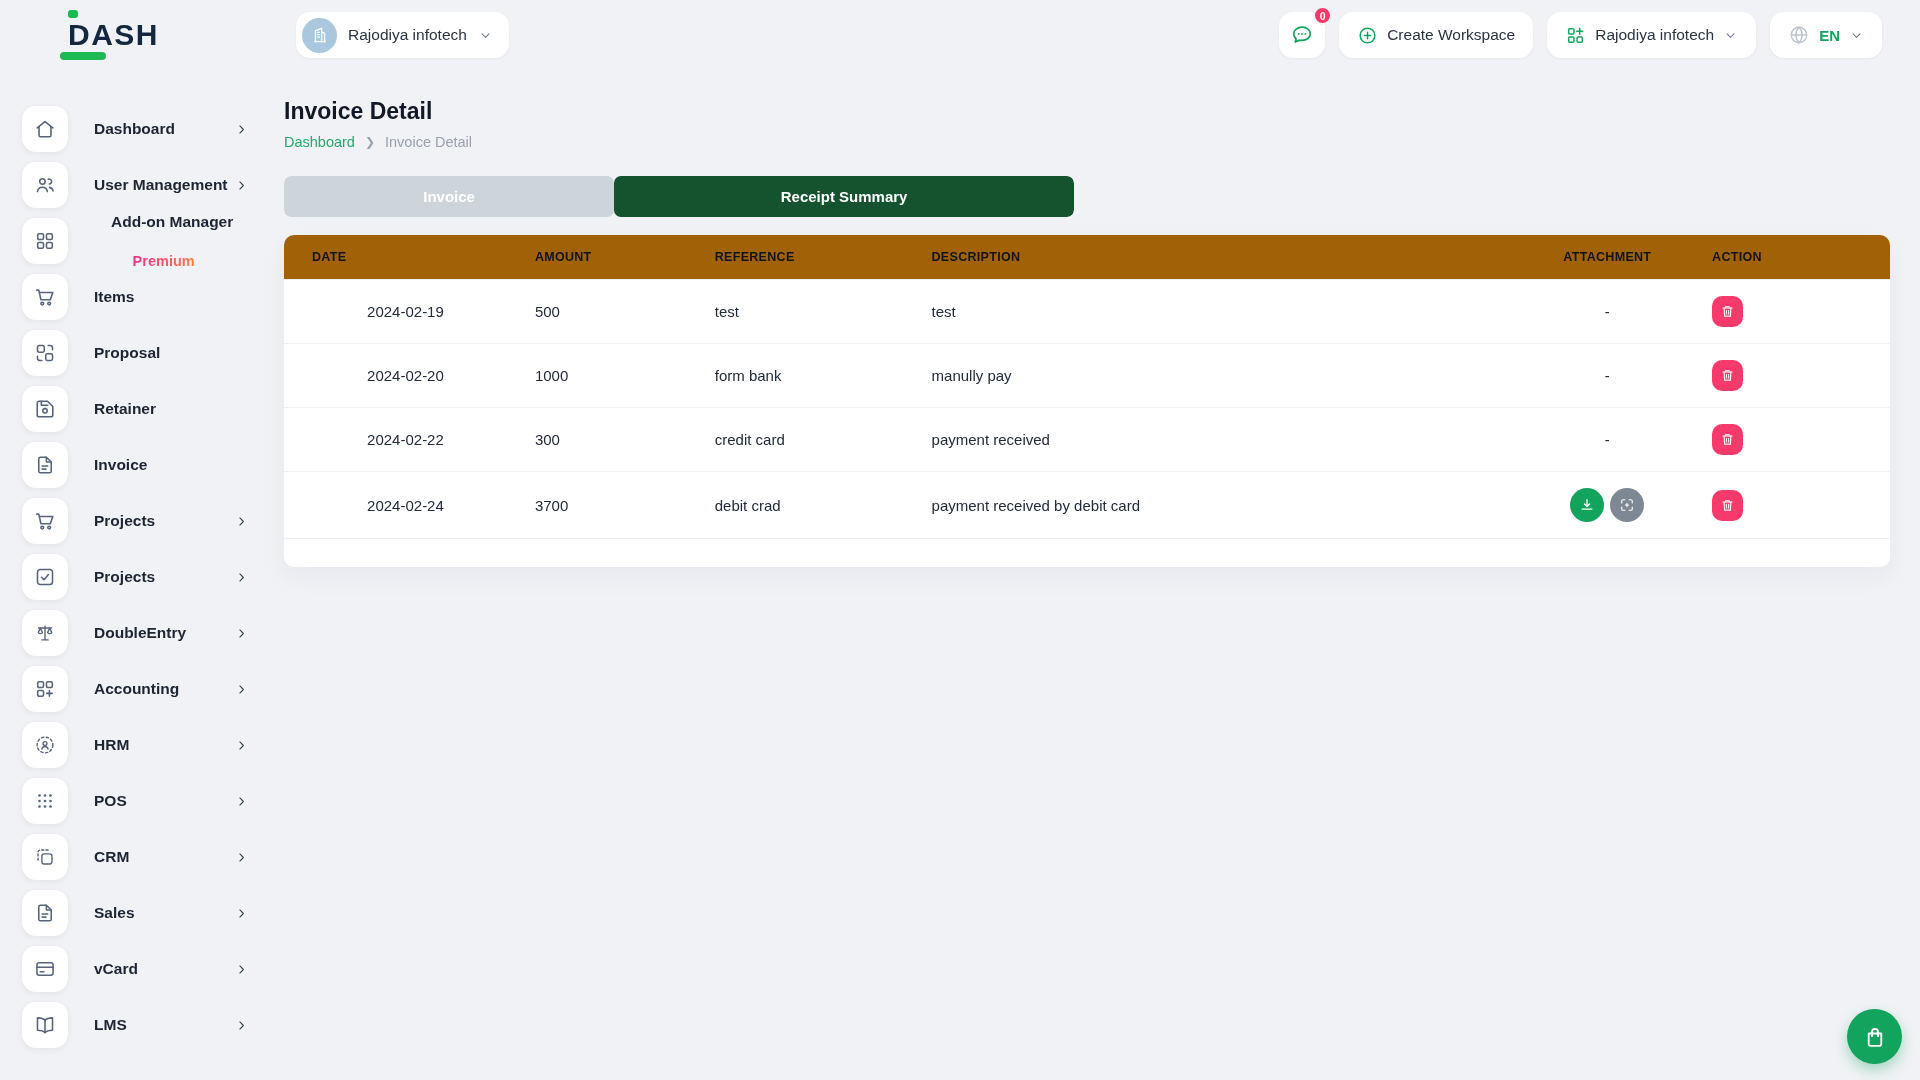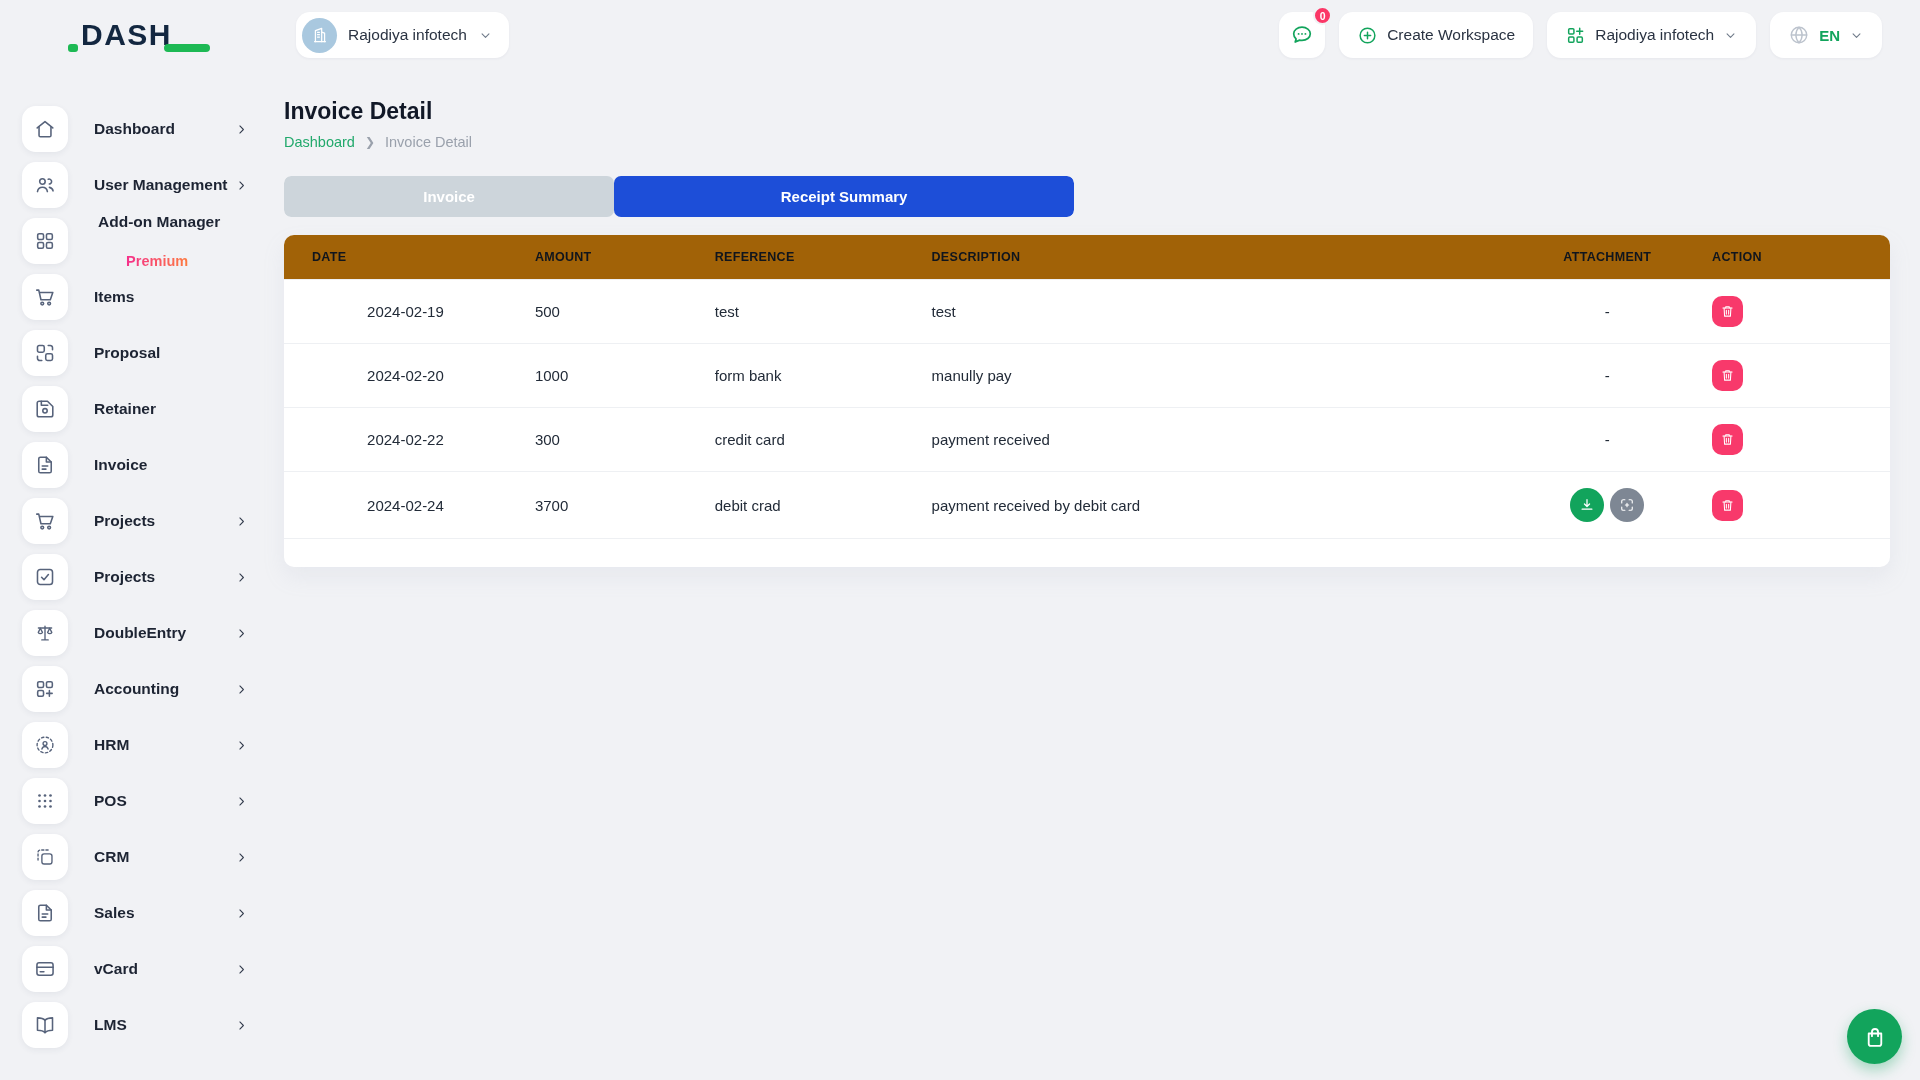--- a/index.html
+++ b/index.html
@@ -9,21 +9,21 @@
     background:#f1f2f5;
     color:#1d2433;
   }
   svg { display:block; }
   .ic { fill:none; stroke:currentColor; stroke-width:1.7; stroke-linecap:round; stroke-linejoin:round; }
   .ic-fill { fill:currentColor; stroke:none; }
 
   
   .topbar { height:70px; display:flex; align-items:center; padding-right:38px; }
   .logo-wrap { width:284px; flex:0 0 284px; display:flex; align-items:center; padding-left:68px; }
-  .logo { display:flex; align-items:flex-end; }
+  .logo { display:flex; align-items:flex-start;flex-direction:column; }
   .logo-dot { width:10px; height:8px; border-radius:3px; background:#1db954; margin-right:3px; }
   .logo-text { font-size:30px; font-weight:800; letter-spacing:1.5px; color:#132740; }
   .logo-dash { width:46px; height:8px; border-radius:4px; background:#1db954; margin-left:-8px; }
 
   .pill { background:#fff; border-radius:14px; height:46px; display:flex; align-items:center;
           box-shadow:0 1px 3px rgba(30,40,70,0.05); cursor:pointer; }
   .ws-pill { margin-left:12px; padding:0 16px 0 6px; gap:11px; }
   .avatar { width:35px; height:35px; border-radius:50%; background:#a9c8df; display:flex; align-items:center; justify-content:center; color:#fff; }
   .ws-label { font-size:15.5px; font-weight:500; color:#2a3342; }
   .chev-down { color:#6f7a89; }
@@ -38,38 +38,38 @@
   .gray-ic { color:#bcc3cd; }
   .lang-label { color:#12a45c; font-weight:600; font-size:15px; }
 
   
   .sidebar { position:fixed; left:0; top:70px; bottom:0; width:284px; padding:36px 0 0 22px; overflow:hidden; }
   .side-item { display:flex; align-items:center; height:46px; margin-bottom:10px; cursor:pointer; padding-right:36px; }
   .tile { width:46px; flex:0 0 46px; height:46px; border-radius:14px; background:#fff;
           box-shadow:0 2px 6px rgba(40,60,90,0.07); display:flex; align-items:center; justify-content:center; color:#57637b; }
   .side-label { margin-left:26px; font-size:15.5px; font-weight:600; color:#1d2433; }
   .side-label-wrap { margin-left:26px; display:flex; flex-direction:column; align-items:center; gap:2px; }
-  .side-label-wrap .side-label { margin-left:4px; }
+  .side-label-wrap .side-label { margin-left:17px; }
   .premium { font-size:14.5px; font-weight:700; background:linear-gradient(90deg,#f5308c,#fd7b40);
              -webkit-background-clip:text; background-clip:text; color:transparent;margin-top:20px; }
   .side-chev { margin-left:auto; color:#343d4e; }
 
   
   .main { margin-left:284px; padding:28px 30px 0 0; }
   .page-title { font-size:23px; font-weight:700; color:#111827; }
   .breadcrumb { margin-top:9px; display:flex; align-items:center; gap:10px; font-size:14.5px; }
   .bc-link { color:#22a96c; cursor:pointer; }
   .bc-sep { color:#9aa1ac; font-size:12px; }
   .bc-current { color:#9aa1ac; }
 
   .tabs { margin-top:26px; width:790px; display:flex; border-radius:7px; overflow:hidden; }
   .tab { height:41px; display:flex; align-items:center; justify-content:center;
          color:#fff; font-size:15px; font-weight:600; cursor:pointer; border-radius:7px; }
   .tab-inactive { background:#cdd5db; width:362px; }
-  .tab-active { background:#1d4ed8; width:504px; }
+  .tab-active { background:#14532d; width:504px; }
 
   .card { margin-top:18px; background:#fff; border-radius:10px; box-shadow:0 10px 22px rgba(160,170,190,0.13);
           padding-bottom:28px; overflow:hidden; }
   table { width:100%; border-collapse:collapse; }
   thead th { background:#a16207; text-align:left; font-size:12.5px; font-weight:700; letter-spacing:.3px;
              color:#10151d; padding:15px 10px; text-transform:uppercase; border-bottom:1px solid #eef0f3; }
   thead th:first-child { padding-left:28px; }
   tbody td { padding:16px 10px; font-size:15px; color:#222b38; border-bottom:1px solid #eef0f3; }
   tbody td:first-child { padding-left:12px;text-align:center; }
   .col-center { text-align:center; }

